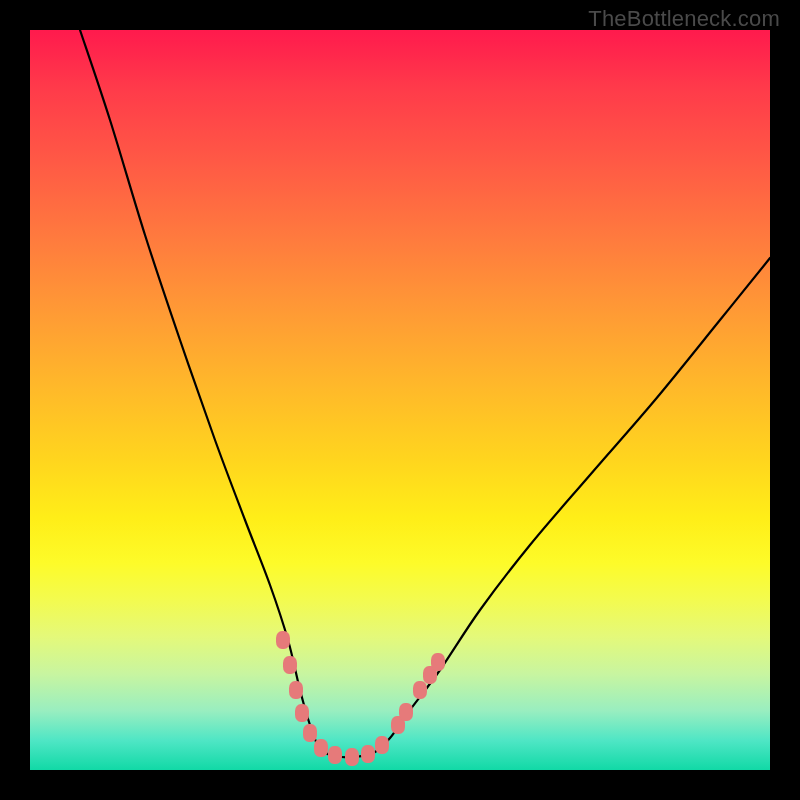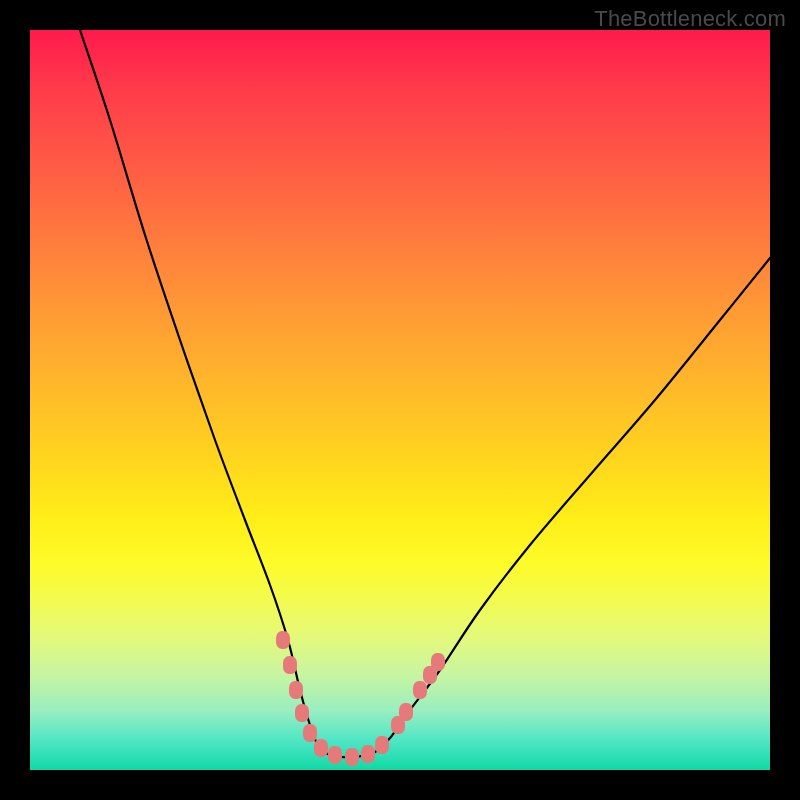--- a/index.html
+++ b/index.html
@@ -32,21 +32,21 @@
       #e4f97a 82%,
       #c8f5a0 87%,
       #99eec0 92%,
       #4fe6c5 96%,
       #11d9a6 100%
     );
   }
   .watermark {
     position: absolute;
     top: 6px;
-    right: 14px;
+    right: 20px;
     color: #4a4a4a;
     font-size: 22px;
     font-weight: 500;
     letter-spacing: 0.2px;
     z-index: 5;
   }
   svg.curves {
     position: absolute;
     left: 0;
     top: 0;

